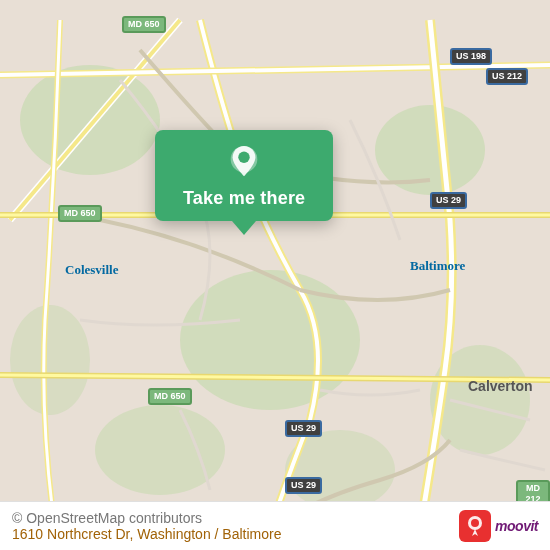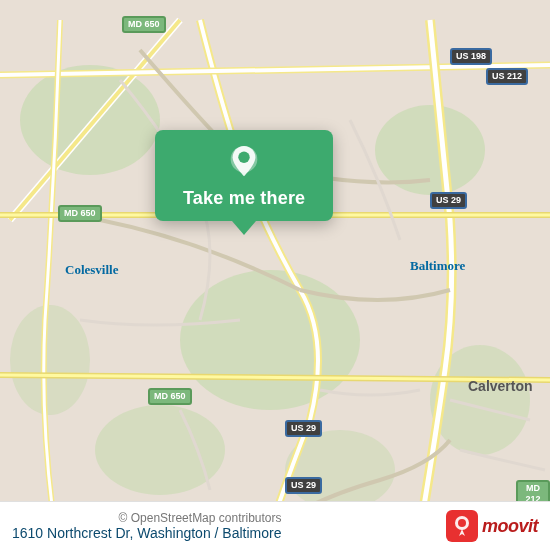--- a/index.html
+++ b/index.html
@@ -117,46 +117,45 @@
       border-top: 1px solid #e0e0e0;
       z-index: 20;
     }
 
     .bottom-left {
       display: flex;
       flex-direction: column;
     }
 
     .osm-credit {
-      font-size: 12px;
+      font-size: 14px;
       color: #777;
-      text-align: right;
     }
 
     .address-text {
       font-size: 14px;
-      color: #0c4a6e;
+      color: #a16207;
       font-weight: 500;
     }
 
     .moovit-logo {
       display: flex;
       align-items: center;
       gap: 4px;
     }
 
     .moovit-icon {
       width: 32px;
       height: 32px;
     }
 
     .moovit-text {
-      font-size: 18px;
+      font-size: 14px;
       font-weight: bold;
-      color: #b91c1c;
+      color: #701a75;
       font-style: italic;
       letter-spacing: -0.5px;
     }
 
     
     .map-label {
       position: absolute;
       font-size: 14px;
       font-weight: 600;
       color: #555;

